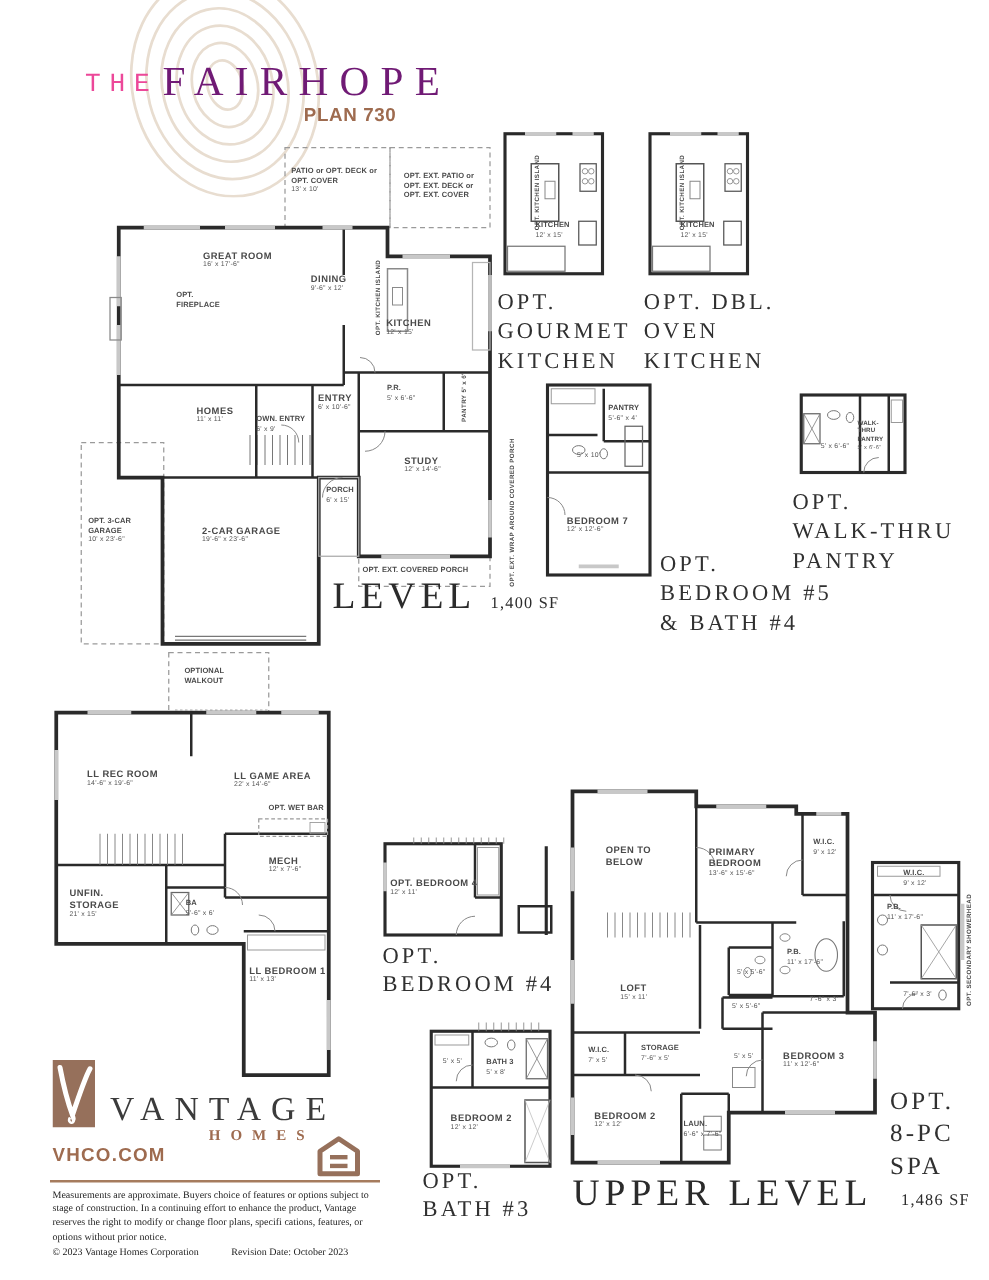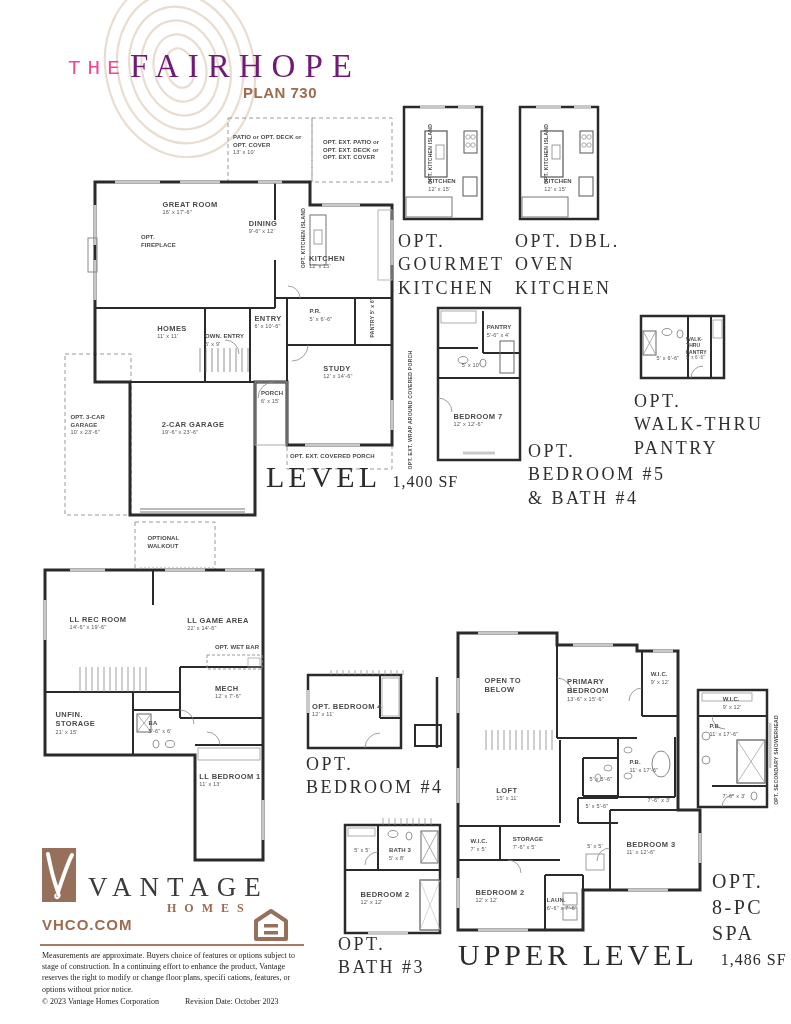--- a/index.html
+++ b/index.html
@@ -12,21 +12,21 @@
   .lbl .nm{display:block;font-size:7.5px;letter-spacing:.4px;font-weight:bold;color:#4a4a4a}
   .lbl .dm{display:block;font-size:5.5px;letter-spacing:.2px;color:#555}
   .lbl.sm .nm{font-size:6px;letter-spacing:.1px}
   .lbl.wrap{white-space:normal}
   .vl{position:absolute;transform:translate(-50%,-50%) rotate(-90deg);
       font-family:"Liberation Sans",sans-serif;font-size:5px;letter-spacing:.3px;color:#4a4a4a;white-space:nowrap;font-weight:bold}
   .opt-cap{position:absolute;font-family:"Liberation Serif","DejaVu Serif",serif;color:#303030;
       font-size:18px;letter-spacing:2.5px;line-height:1.3}
   .big-cap{position:absolute;font-family:"Liberation Serif","DejaVu Serif",serif;color:#2b2b2b;
       font-size:30px;letter-spacing:4px;line-height:1.1}
-  .sqft{font-size:16px;letter-spacing:1px}
+  .sqft{font-size:13px;letter-spacing:1px}
   .hdr-the{position:absolute;left:68px;top:57px;font-family:Liberation Mono, monospace;
       font-size:21px;letter-spacing:7px;color:#ec4899}
   .hdr-name{position:absolute;left:130px;top:48px;font-family:"Liberation Serif",serif;
       font-size:33px;letter-spacing:9px;color:#701a75}
   .hdr-plan{position:absolute;left:243px;top:84px;font-size:15px;font-weight:bold;
       letter-spacing:.5px;color:#9e6b4f}
   .brand-word{position:absolute;left:88px;top:872px;font-family:"Liberation Serif",serif;
       font-size:27px;letter-spacing:8px;color:#3b3b3b}
   .brand-homes{position:absolute;left:167px;top:901px;font-family:Liberation Serif, serif;
       font-size:12px;letter-spacing:8px;color:#9e6b4f;font-weight:bold}

